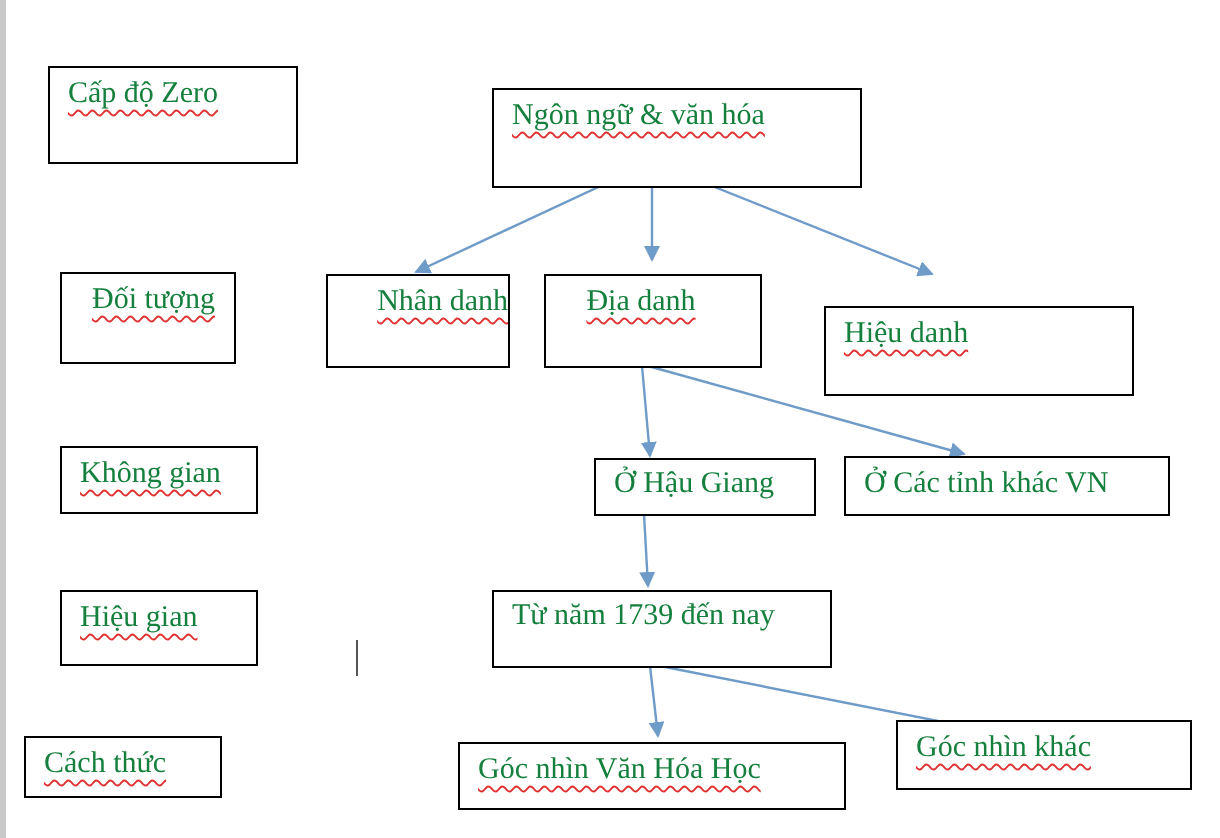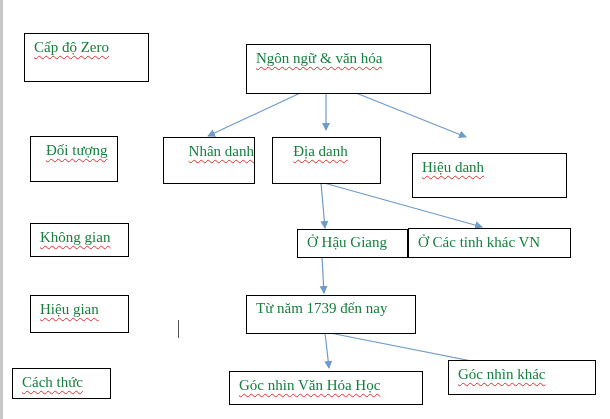--- a/index.html
+++ b/index.html
@@ -72,21 +72,21 @@
 </div>
 <div class="box center" style="left:272px;top:137px;width:109px;height:47px;padding-right:12px;">
   <span class="sq">Địa danh</span>
 </div>
 <div class="box" style="left:412px;top:153px;width:155px;height:45px;">
   <span class="sq">Hiệu danh</span>
 </div>
 <div class="box" style="left:277px;top:229px;width:111px;height:29px;padding-top:3px;margin-left:20px;">
   <span>Ở Hậu Giang</span>
 </div>
-<div class="box" style="left:408px;top:228px;width:163px;height:30px;padding-top:4px;">
+<div class="box" style="left:422px;top:228px;width:163px;height:30px;padding-top:4px;">
   <span>Ở Các tỉnh khác VN</span>
 </div>
 <div class="box" style="left:246px;top:295px;width:170px;height:39px;padding-top:3px;">
   <span>Từ năm 1739 đến nay</span>
 </div>
 <div class="box" style="left:229px;top:371px;width:194px;height:34px;padding-top:4px;">
   <span class="sq">Góc nhìn Văn Hóa Học</span>
 </div>
 <div class="box" style="left:448px;top:360px;width:148px;height:35px;padding-top:4px;">
   <span class="sq">Góc nhìn khác</span>

